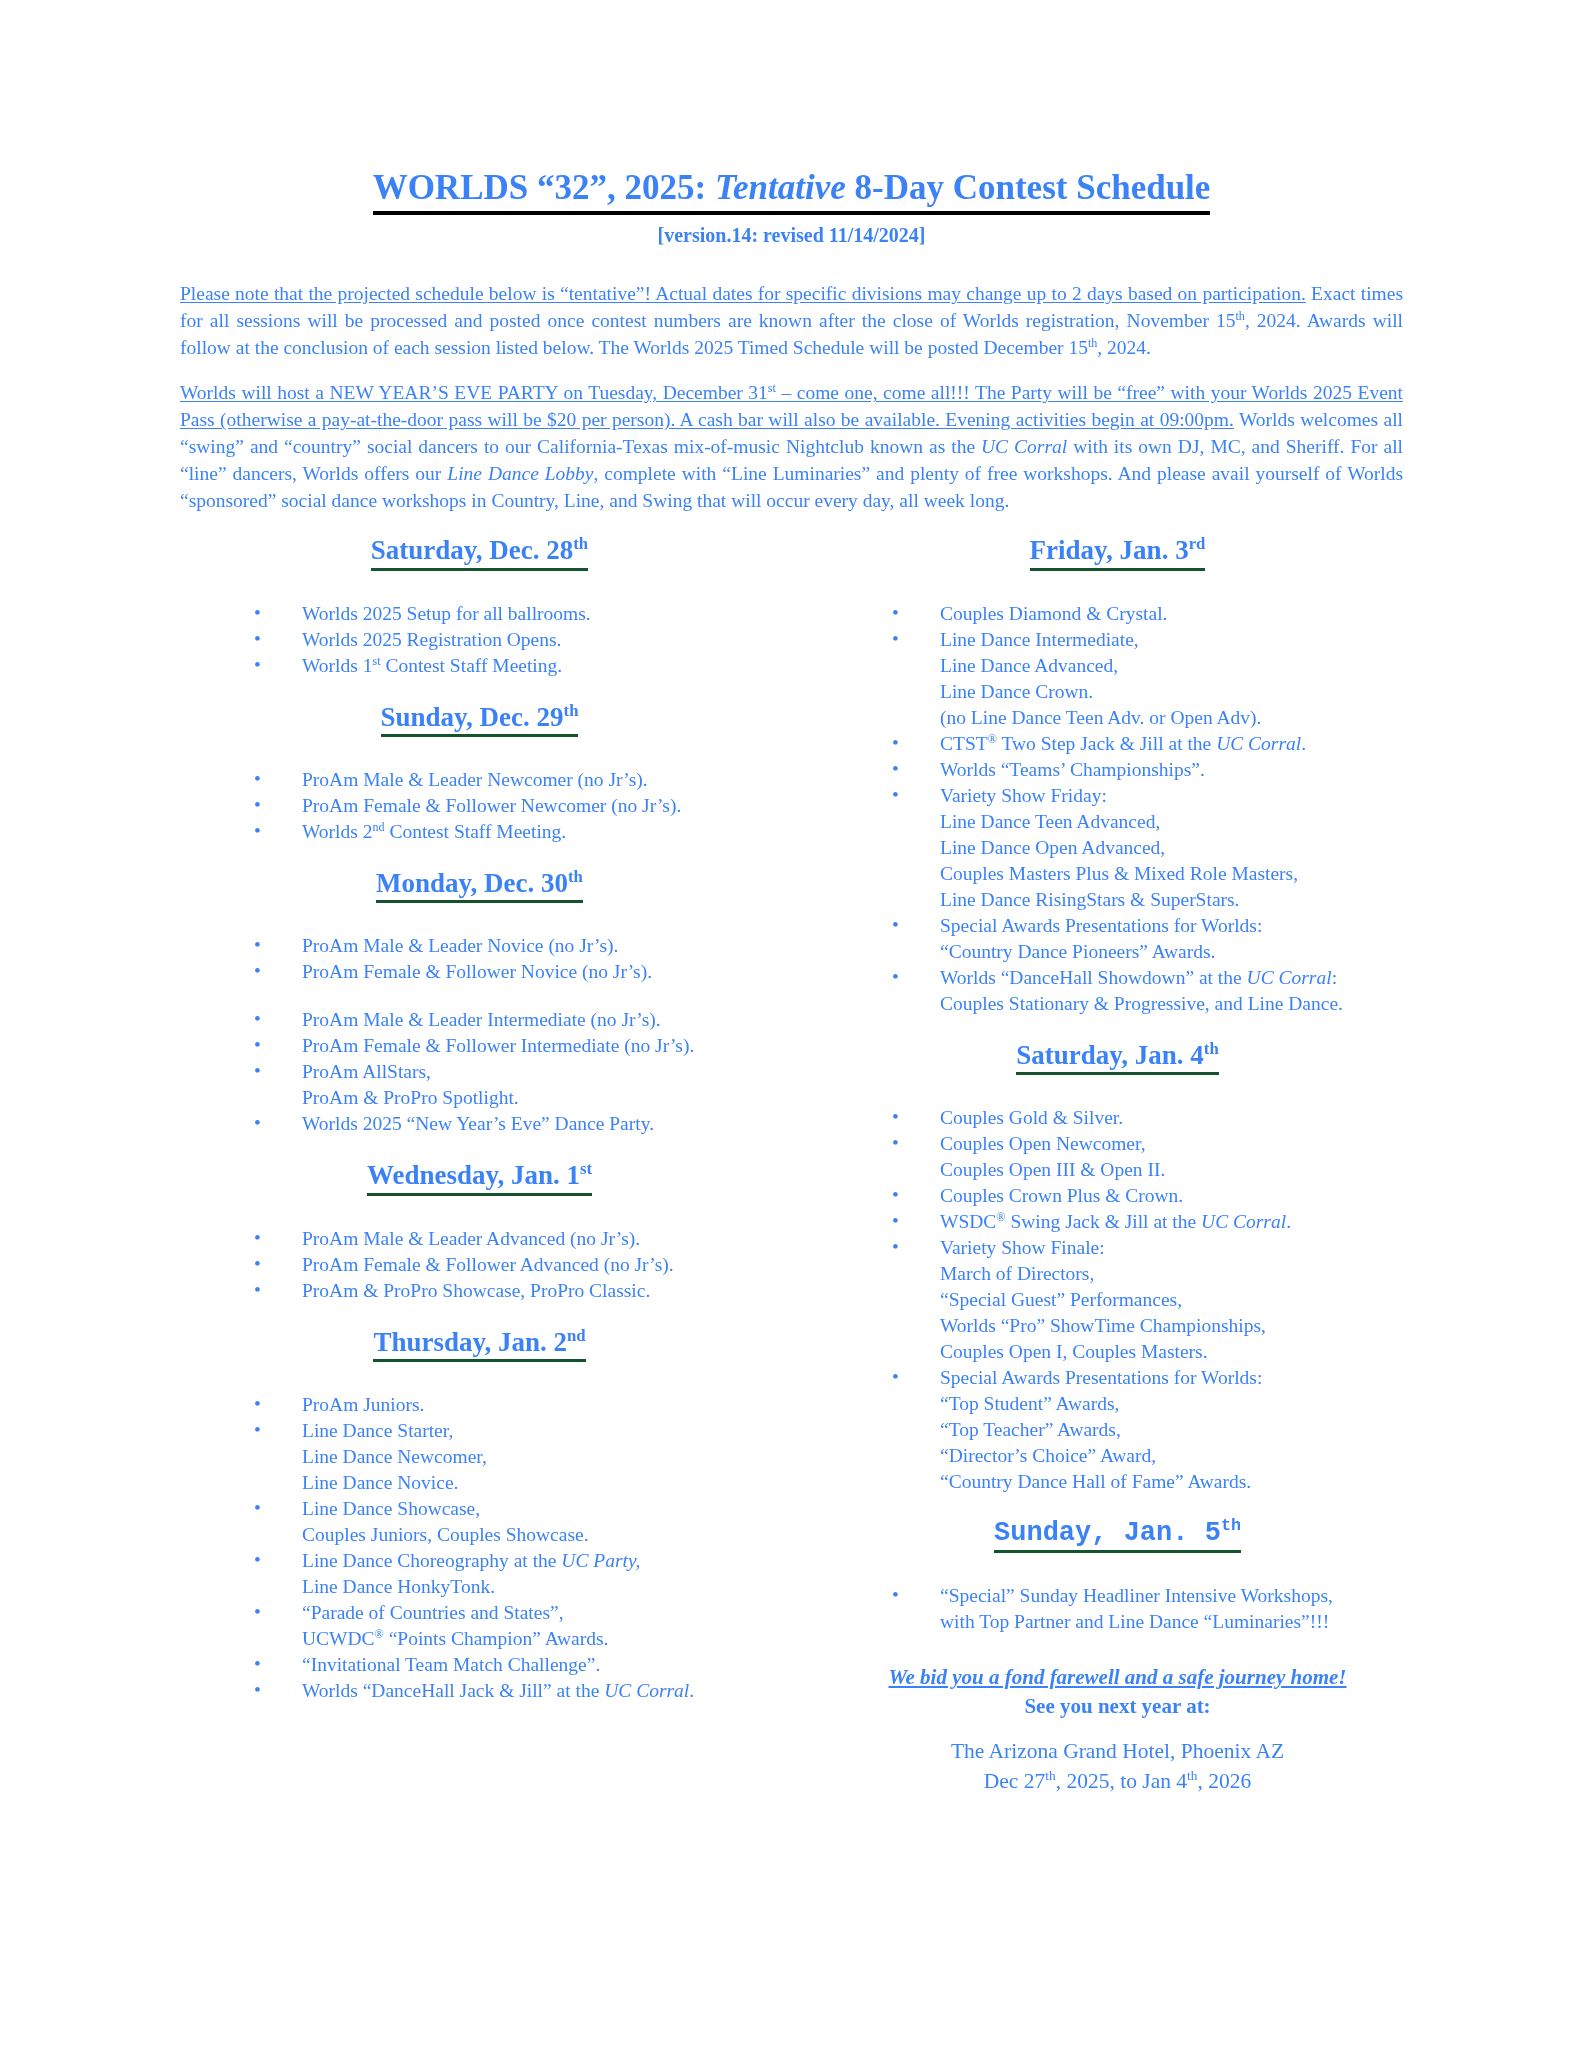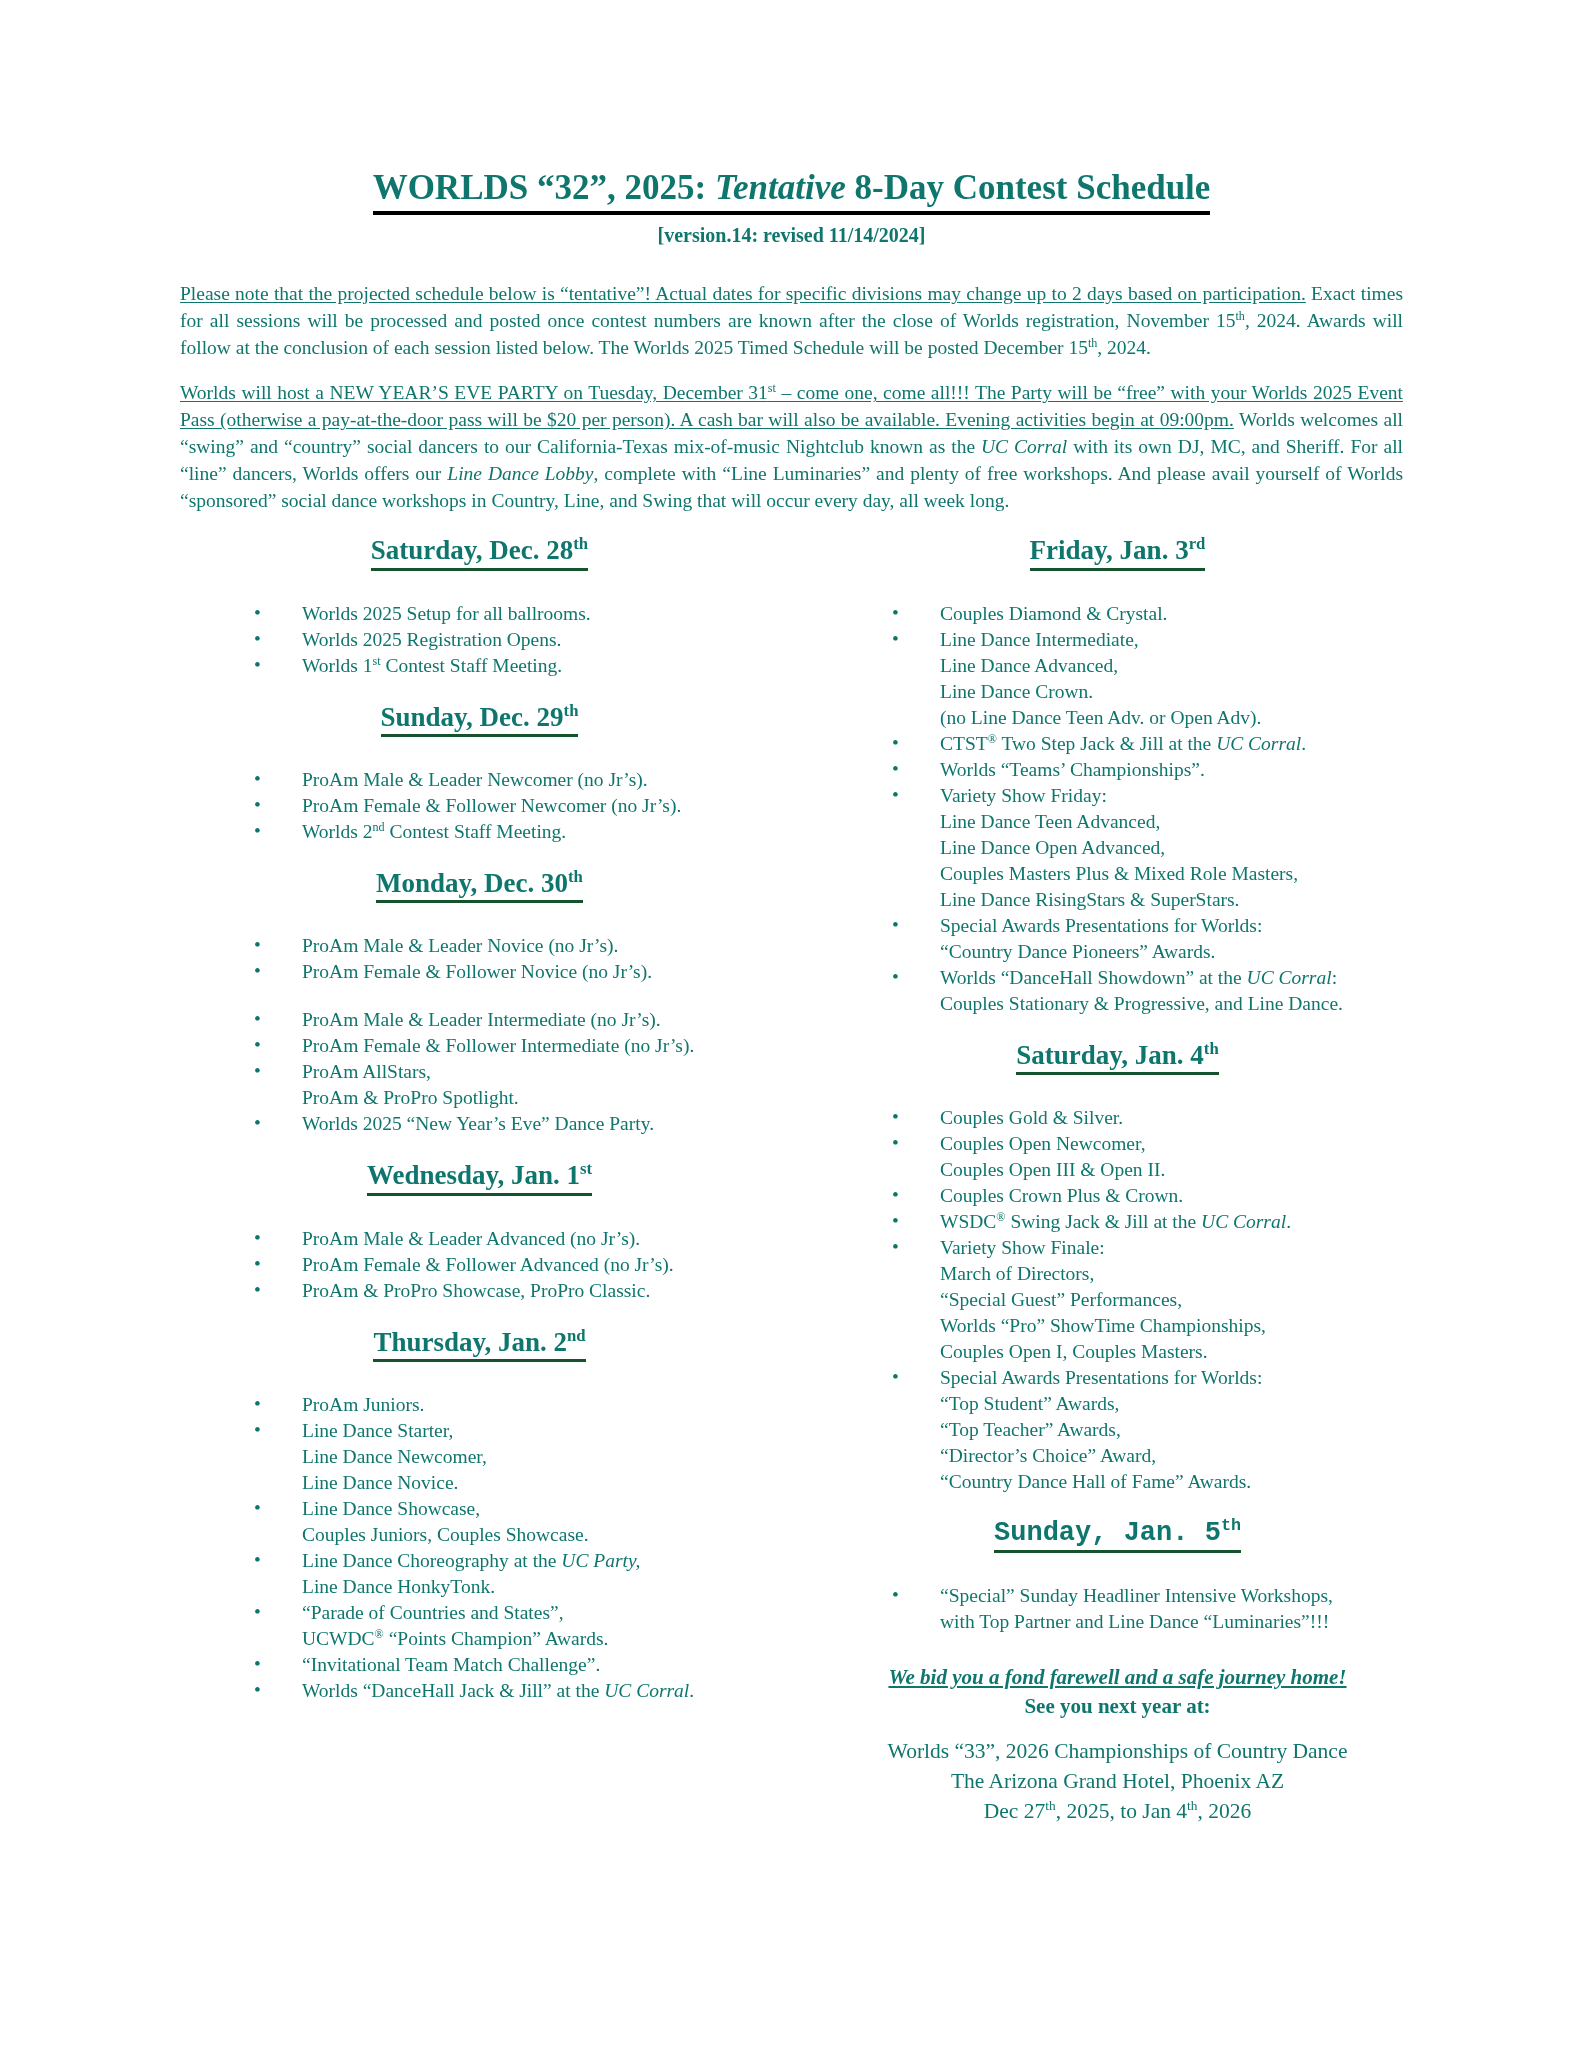--- a/index.html
+++ b/index.html
@@ -1,18 +1,18 @@
 <!DOCTYPE html>
 <html><head>
 <meta charset="utf-8">
 <style>
   html,body{margin:0;padding:0;background:#ffffff;}
   .page{
     position:relative;width:1583px;height:2048px;background:#fff;
-    font-family:"Liberation Serif","DejaVu Serif",serif;color:#0f766e;
+    font-family:"Liberation Serif","DejaVu Serif",serif;color:#3b82f6;
     overflow:hidden;box-sizing:border-box;padding:168px 180px 0 180px;border-radius:26px;
   }
   .doc-header{text-align:center;}
   .doc-title{
     display:inline-block;font-size:35px;font-weight:bold;line-height:1.15;
     border-bottom:4px solid #000;padding-bottom:3px;white-space:nowrap;
   }
   .version-line{font-size:20px;font-weight:bold;margin-top:9px;text-align:center;}
   .intro{font-size:19.5px;line-height:27px;text-align:justify;margin:0;}
   .intro-1{margin-top:33px;}
@@ -244,21 +244,20 @@
                 <div class="item-lines">“Special” Sunday Headliner Intensive Workshops,<br>with Top Partner and Line Dance “Luminaries”!!!</div>
               </li>
             </ul>
           </section>
         </div>
 
       <footer class="closing">
         <div class="farewell"><i><u>We bid you a fond farewell and a safe journey home!</u></i></div>
         <div class="see-you">See you next year at:</div>
         <div class="next-event">
-          <div>Worlds “33”, 2026 Championships of Country Dance</div>
           <div>The Arizona Grand Hotel, Phoenix AZ</div>
           <div>Dec 27<sup>th</sup>, 2025, to Jan 4<sup>th</sup>, 2026</div>
         </div>
       </footer>
     </div>
   </div>
 
 </div>
 
 </body></html>

